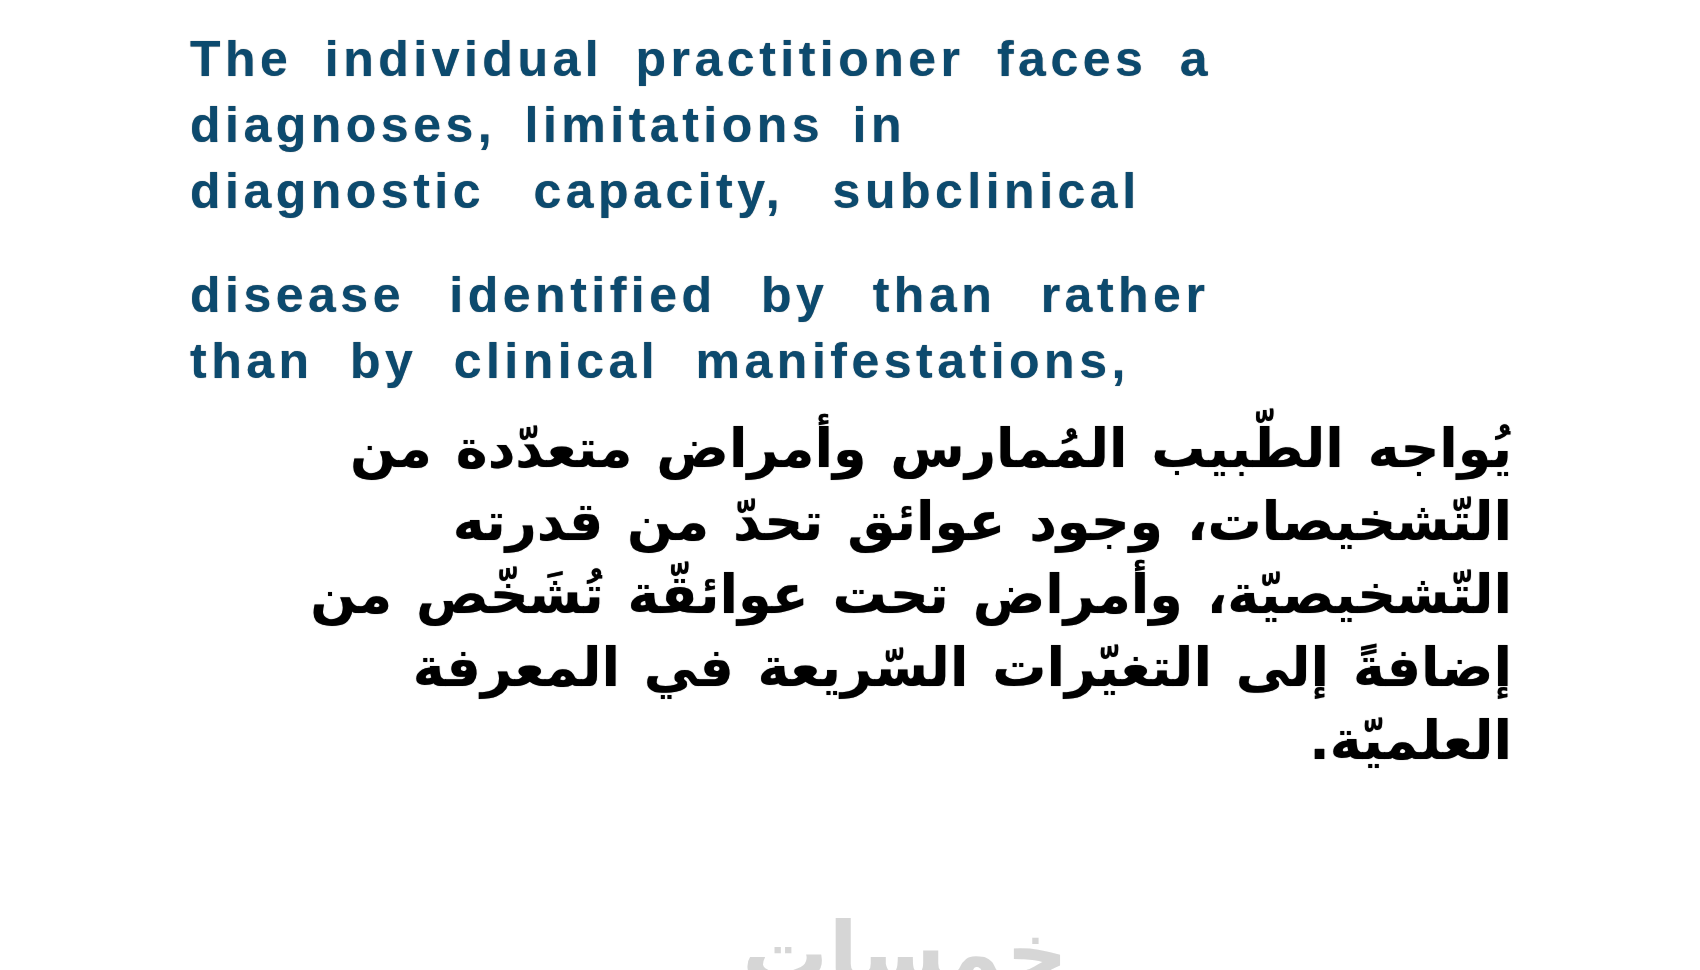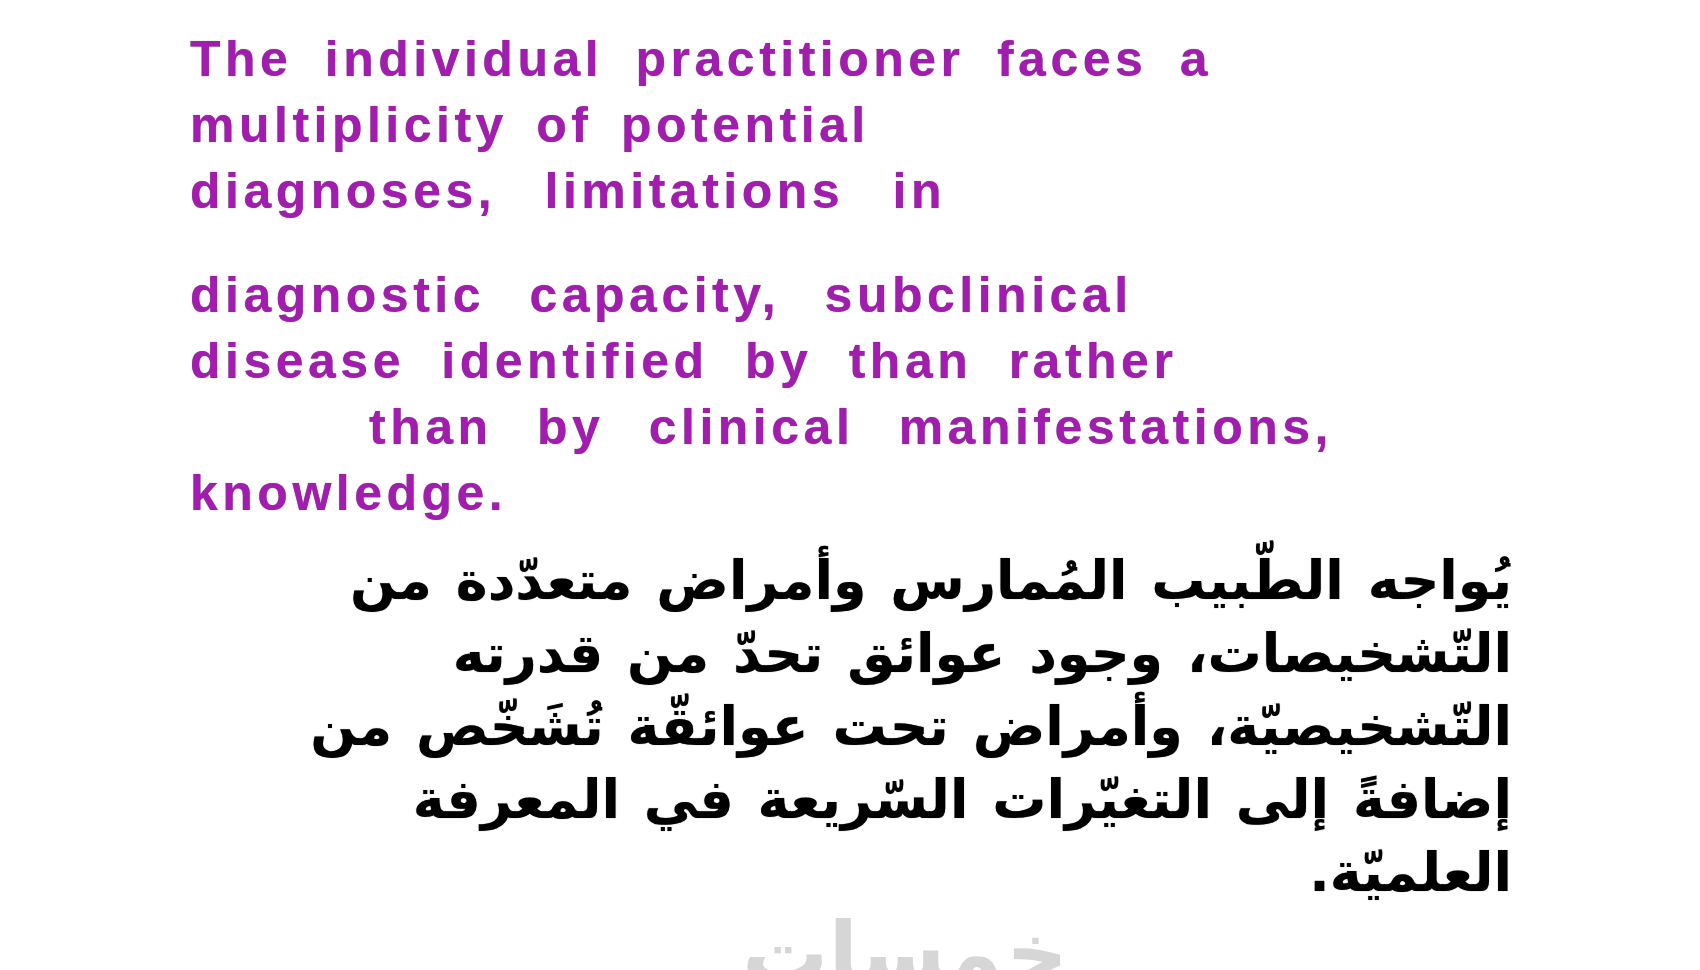--- a/index.html
+++ b/index.html
@@ -13,21 +13,21 @@
   }
   .content {
     position: absolute;
     left: 190px;
     top: 26px;
     width: 1322px;
     z-index: 1;
   }
   
   .en {
-    color: #a21caf;
+    color: #0c4a6e;
     font-weight: 700;
     font-size: 50px;
     line-height: 66px;
     letter-spacing: 4.5px;
     word-spacing: 10px;
     text-align: left;
     text-shadow: 0 0 1px rgba(0,0,0,0.55);
     font-family: "Liberation Sans", sans-serif;
   }
   .en div:nth-of-type(1) { word-spacing: 14px; }
@@ -70,32 +70,30 @@
 <div class="page">
 
   <div class="watermark">خمسات</div>
 
   <div class="content">
 
     <div class="en" lang="en">
 
         <div>The individual practitioner faces a</div>
 
-        <div>multiplicity of potential</div>
 
         <div>diagnoses, limitations in</div>
 
         <div>diagnostic capacity, subclinical</div>
 
         <div>disease identified by than rather</div>
 
         <div>than by clinical manifestations,</div>
 
 
-        <div>knowledge.</div>
       </div>
 
     <div class="ar" lang="ar" dir="rtl">
 
         <div>يُواجه الطّبيب المُمارس وأمراض متعدّدة من</div>
 
         <div>التّشخيصات، وجود عوائق تحدّ من قدرته</div>
 
         <div>التّشخيصيّة، وأمراض تحت عوائقّة تُشَخّص من</div>
 

